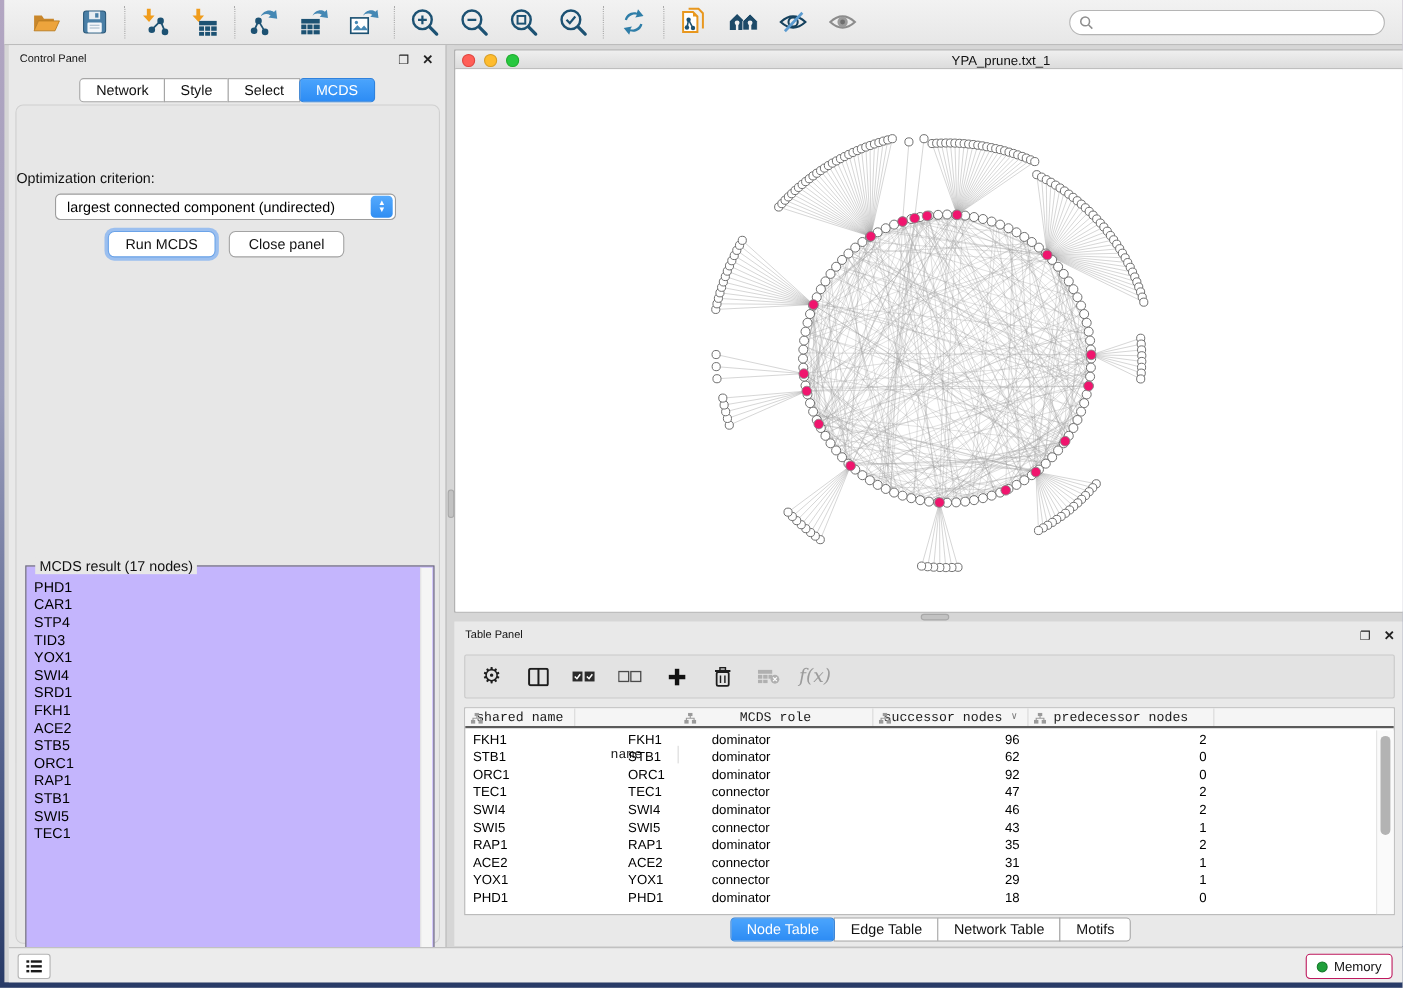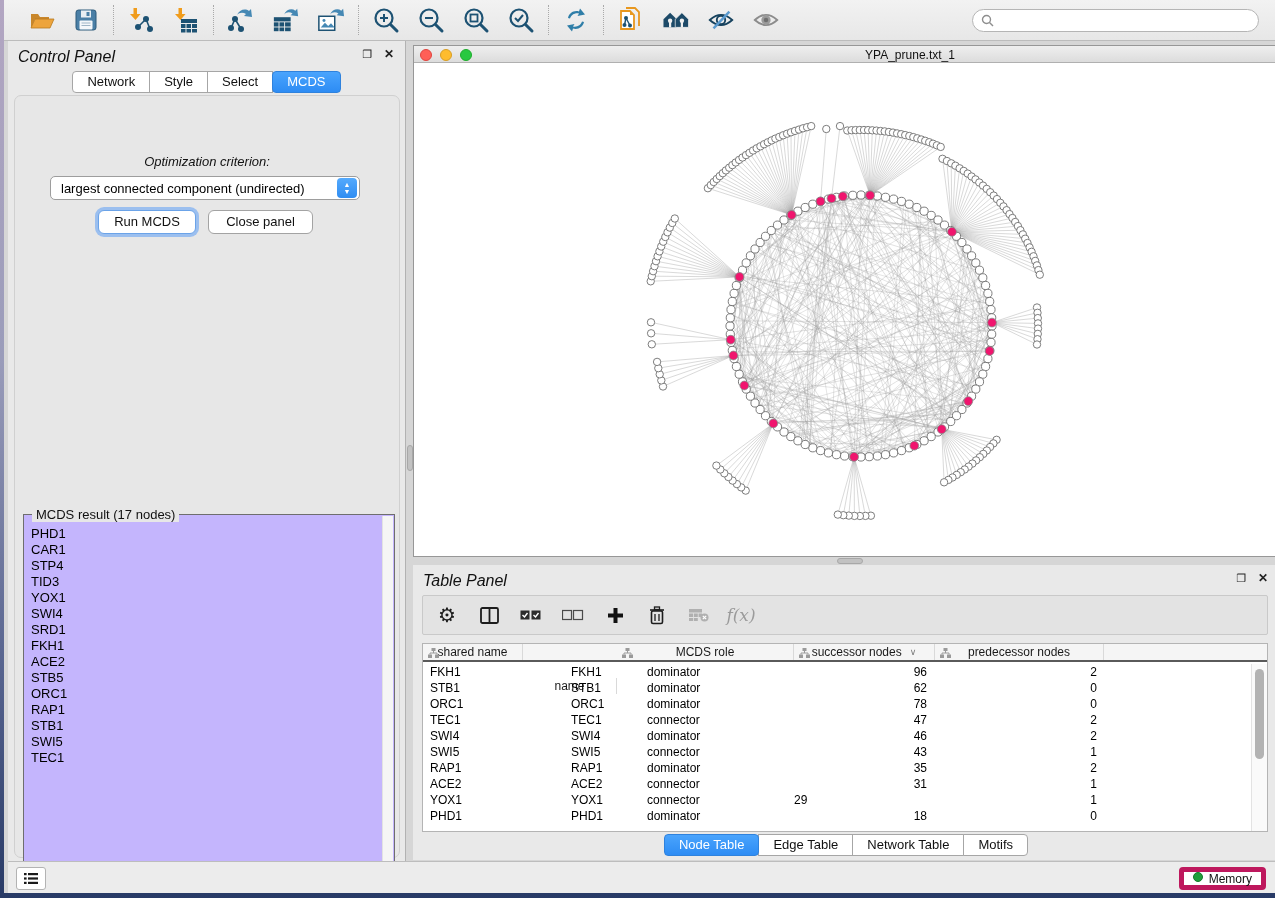--- a/index.html
+++ b/index.html
@@ -22,35 +22,35 @@
   .tb-spacer { flex:1; }
   .search-box { display:flex; align-items:center; width:287px; height:23px;
     background:#fff; border:1px solid #b5b5b5; border-radius:12px; padding:0 8px; margin-right:6px; }
   .search-box svg { flex:0 0 auto; }
   .search-box input { border:none; outline:none; flex:1; margin-left:5px; font-size:12px; background:transparent; }
 
   
   .control-panel { position:absolute; left:4px; top:41px; width:398px; height:822px;
     background:#e9e9e9; border-right:1px solid #b2b2b2; }
   .panel-header { position:relative; height:26px; }
-  .panel-title { position:absolute; left:10px; top:7px; font-size:16px; color:#111;font-style:italic; }
+  .panel-title { position:absolute; left:10px; top:7px; font-size:10px; color:#111; }
   .panel-float { position:absolute; right:33px; top:7px; font-size:11px; color:#222; cursor:pointer; }
   .panel-close { position:absolute; right:11px; top:6px; font-size:12px; font-weight:bold; color:#222; cursor:pointer; }
 
   .cp-tabs { position:absolute; left:0; top:30px; width:100%; display:flex; justify-content:center; }
   .tab-btn { height:22px; line-height:20px; padding:0 14px; font-size:13px; background:#fff;
     border:1px solid #a6a6a6; margin-left:-1px; cursor:pointer; color:#111; position:relative; }
   .tab-btn:first-child { border-radius:4px 0 0 4px; margin-left:0; }
   .tab-btn:last-child { border-radius:0 4px 4px 0; }
   .tab-btn.selected { background:linear-gradient(180deg,#4aa4fd,#2d8cf4); color:#fff;
     border-color:#2f82dd; border-radius:4px; z-index:2; }
 
   .cp-content { position:absolute; left:6px; top:54px; width:386px; height:763px;
     background:#e7e7e7; border:1px solid #d0d0d0; border-radius:7px; }
-  .opt-label { position:absolute; left:0; top:58px; width:100%; text-align:center; font-size:13px; color:#111;font-style:italic; }
+  .opt-label { position:absolute; left:0; top:58px; width:100%; font-size:13px; color:#111; }
   .cp-select { position:absolute; left:35px; top:80px; width:310px; height:24px; background:#fff;
     border:1px solid #9d9d9d; border-radius:5px; display:flex; align-items:center; cursor:pointer; }
   .cp-select .sel-text { flex:1; font-size:13px; padding-left:10px; color:#000; white-space:nowrap; }
   .cp-select .sel-stepper { width:20px; height:20px; margin-right:2px; border-radius:4px;
     background:linear-gradient(180deg,#55aafd,#2f8df2); display:flex; flex-direction:column;
     align-items:center; justify-content:center; gap:1px; }
   .sel-stepper span { color:#fff; font-size:7px; line-height:6px; }
   .cp-buttons { position:absolute; left:0; top:114px; width:100%; height:26px; }
   .btn { position:absolute; height:24px; background:#fff; border:1px solid #a3a3a3; border-radius:6px;
     font-size:13px; color:#111; text-align:center; line-height:22px; cursor:pointer; }
@@ -98,41 +98,41 @@
   .tp-icon { width:24px; height:24px; display:flex; align-items:center; justify-content:center; cursor:pointer; }
   .tp-icon.disabled { cursor:default; }
   .gear-glyph { font-size:20px; color:#1d1d1d; line-height:20px; }
   .fx-glyph { font-family:"DejaVu Serif", serif; font-style:italic; font-size:17px; color:#9b9b9b; }
 
   .node-table { position:absolute; left:9px; top:78px; width:846px; height:189px;
     background:#fff; border:1px solid #b4b4b4; }
   .nt-header { position:relative; height:18px; background:#f5f5f5; border-bottom:2px solid #5a5a5a;
     display:flex; font-size:12px; color:#1a1a1a; }
   .nt-hcell { position:relative; display:flex; align-items:center; justify-content:center;
-    border-right:1px solid #d9d9d9; height:100%; gap:5px; cursor:pointer; }
+    border-right:1px solid #d9d9d9; height:100%; gap:5px; cursor:pointer;font-family:Liberation Mono, monospace; }
   .nt-hcell .tree-ic { position:absolute; left:5px; top:4px; }
   .sort-chev { color:#7a7a7a; font-size:9px; margin-left:3px; }
   .nt-body { position:absolute; left:0; top:20px; right:16px; bottom:0; overflow:hidden; }
   .nt-row { display:flex; height:16px; font-size:12px; color:#000; cursor:default; }
   .nt-cell { overflow:hidden; white-space:nowrap; line-height:16px; }
   .nt-scroll { position:absolute; right:0; top:20px; bottom:0; width:16px;
     background:#fafafa; border-left:1px solid #e3e3e3; }
   .nt-thumb { position:absolute; left:3px; top:5px; width:9px; height:90px;
     background:#b3b3b3; border-radius:5px; cursor:pointer; }
 
   .tp-tabs { position:absolute; left:0; top:269px; width:100%; display:flex; justify-content:center; }
 
   
   .status-bar { position:absolute; left:4px; top:861px; width:1271px; height:32px;
     background:#ececec; border-top:1px solid #bdbdbd; }
   .list-btn { position:absolute; left:8px; top:5px; width:30px; height:23px; background:#fff;
     border:1px solid #b3b3b3; border-radius:3px; display:flex; align-items:center; justify-content:center; cursor:pointer; }
   .memory-btn { position:absolute; right:13px; top:5px; height:23px; padding:0 9px;
-    background:#fff; border:5px solid #be185d; border-radius:4px;
-    display:flex; gap:6px; font-size:12px; color:#111; cursor:pointer; }
+    background:#fff; border:1px solid #be185d; border-radius:4px;
+    display:flex; align-items:center; gap:6px; font-size:12px; color:#111; cursor:pointer; }
   .mem-dot { width:10px; height:10px; border-radius:50%; background:#1f9f3a; border:1px solid #157a2a; }
 </style>
 </head>
 <body>
 
 <div class="app-window">
 
   <div class="toolbar">
     <div class="tb-group">
       <div class="tb-icon">
@@ -1233,21 +1233,21 @@
             <div class="nt-cell" style="width: 100px; padding-left: 7px;">STB1</div>
             <div class="nt-cell" style="width: 94px; padding-left: 48px;">STB1</div>
             <div class="nt-cell" style="width: 177px; padding-left: 30px;">dominator</div>
             <div class="nt-cell" style="width: 141px; text-align: right; padding-right: 8px;">62</div>
             <div class="nt-cell" style="width: 169px; text-align: right; padding-right: 7px;">0</div>
           </div>
           <div class="nt-row">
             <div class="nt-cell" style="width: 100px; padding-left: 7px;">ORC1</div>
             <div class="nt-cell" style="width: 94px; padding-left: 48px;">ORC1</div>
             <div class="nt-cell" style="width: 177px; padding-left: 30px;">dominator</div>
-            <div class="nt-cell" style="width: 141px; text-align: right; padding-right: 8px;">78</div>
+            <div class="nt-cell" style="width: 141px; text-align: right; padding-right: 8px;">92</div>
             <div class="nt-cell" style="width: 169px; text-align: right; padding-right: 7px;">0</div>
           </div>
           <div class="nt-row">
             <div class="nt-cell" style="width: 100px; padding-left: 7px;">TEC1</div>
             <div class="nt-cell" style="width: 94px; padding-left: 48px;">TEC1</div>
             <div class="nt-cell" style="width: 177px; padding-left: 30px;">connector</div>
             <div class="nt-cell" style="width: 141px; text-align: right; padding-right: 8px;">47</div>
             <div class="nt-cell" style="width: 169px; text-align: right; padding-right: 7px;">2</div>
           </div>
           <div class="nt-row">
@@ -1275,21 +1275,21 @@
             <div class="nt-cell" style="width: 100px; padding-left: 7px;">ACE2</div>
             <div class="nt-cell" style="width: 94px; padding-left: 48px;">ACE2</div>
             <div class="nt-cell" style="width: 177px; padding-left: 30px;">connector</div>
             <div class="nt-cell" style="width: 141px; text-align: right; padding-right: 8px;">31</div>
             <div class="nt-cell" style="width: 169px; text-align: right; padding-right: 7px;">1</div>
           </div>
           <div class="nt-row">
             <div class="nt-cell" style="width: 100px; padding-left: 7px;">YOX1</div>
             <div class="nt-cell" style="width: 94px; padding-left: 48px;">YOX1</div>
             <div class="nt-cell" style="width: 177px; padding-left: 30px;">connector</div>
-            <div class="nt-cell" style="width: 141px; text-align: left; padding-right: 8px;">29</div>
+            <div class="nt-cell" style="width: 141px; text-align: right; padding-right: 8px;">29</div>
             <div class="nt-cell" style="width: 169px; text-align: right; padding-right: 7px;">1</div>
           </div>
           <div class="nt-row">
             <div class="nt-cell" style="width: 100px; padding-left: 7px;">PHD1</div>
             <div class="nt-cell" style="width: 94px; padding-left: 48px;">PHD1</div>
             <div class="nt-cell" style="width: 177px; padding-left: 30px;">dominator</div>
             <div class="nt-cell" style="width: 141px; text-align: right; padding-right: 8px;">18</div>
             <div class="nt-cell" style="width: 169px; text-align: right; padding-right: 7px;">0</div>
           </div>
         </div>

